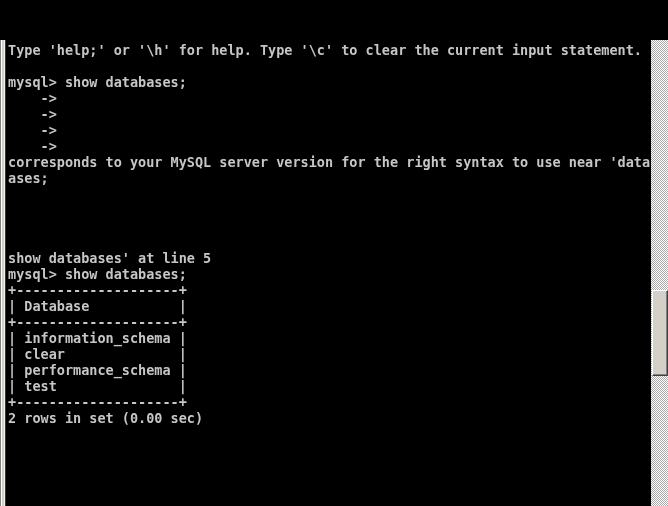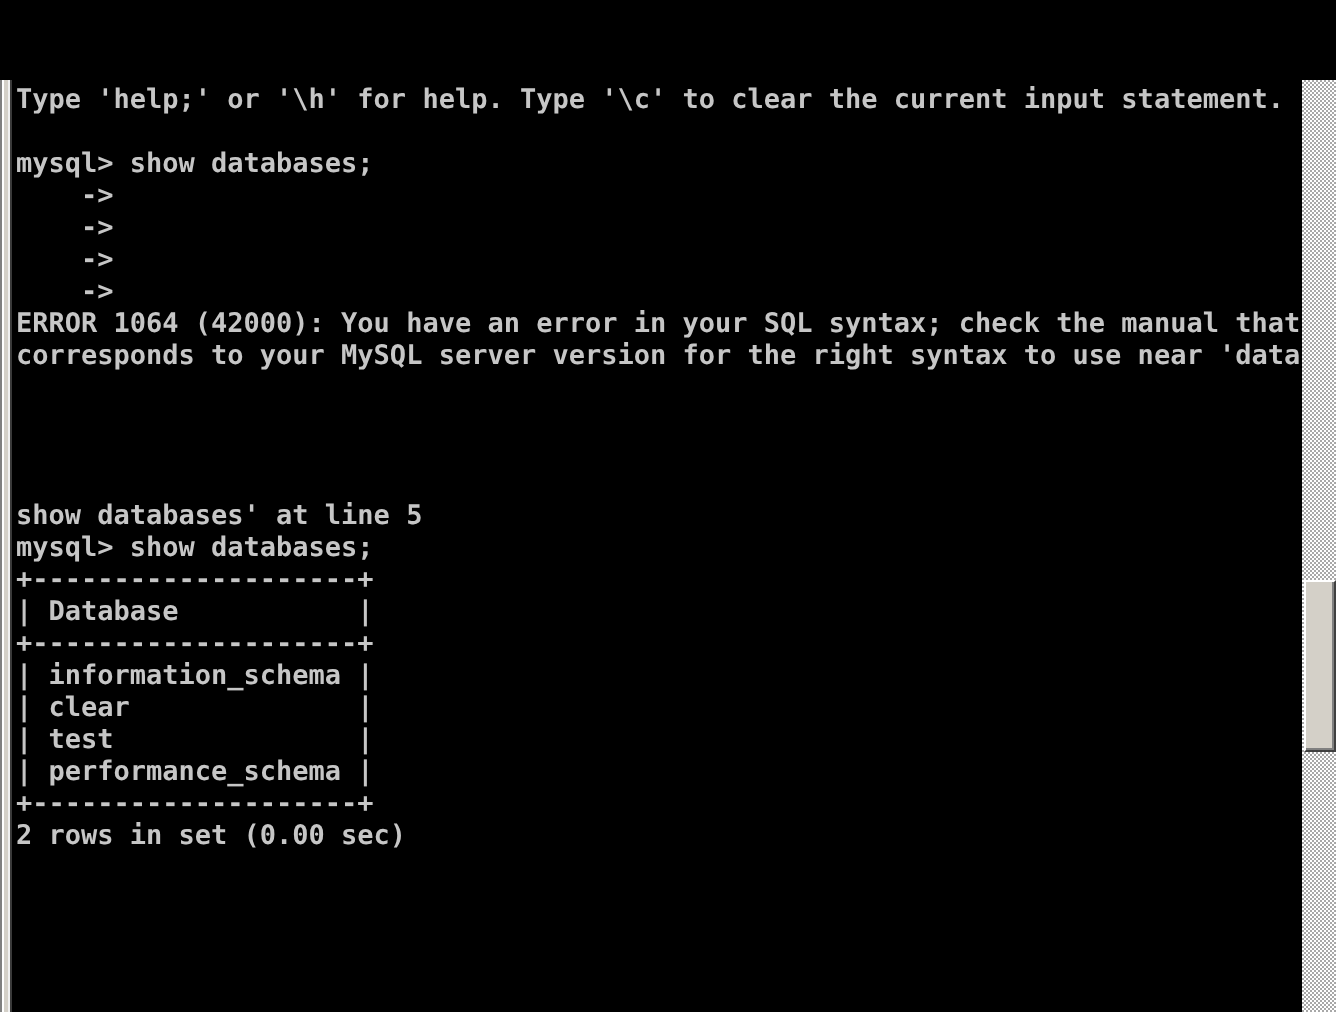--- a/index.html
+++ b/index.html
@@ -141,35 +141,35 @@
 
   <div id="terminal-screen">
     <div id="terminal-lines">
         <div class="term-line">Type 'help;' or '\h' for help. Type '\c' to clear the current input statement.</div>
         <div class="term-line blank">&nbsp;</div>
         <div class="term-line">mysql&gt; show databases;</div>
         <div class="term-line">    -&gt;</div>
         <div class="term-line">    -&gt;</div>
         <div class="term-line">    -&gt;</div>
         <div class="term-line">    -&gt;</div>
-        <div class="term-line">ERROR 1064 (42000): You have an error in your SQL syntax; check the manual that</div>
         <div class="term-line">corresponds to your MySQL server version for the right syntax to use near 'datab</div>
+        <div class="term-line">ases;</div>
         <div class="term-line blank">&nbsp;</div>
         <div class="term-line blank">&nbsp;</div>
         <div class="term-line blank">&nbsp;</div>
         <div class="term-line blank">&nbsp;</div>
         <div class="term-line">show databases' at line 5</div>
         <div class="term-line">mysql&gt; show databases;</div>
         <div class="term-line">+--------------------+</div>
         <div class="term-line">| Database           |</div>
         <div class="term-line">+--------------------+</div>
         <div class="term-line">| information_schema |</div>
         <div class="term-line">| clear              |</div>
+        <div class="term-line">| performance_schema |</div>
         <div class="term-line">| test               |</div>
-        <div class="term-line">| performance_schema |</div>
         <div class="term-line">+--------------------+</div>
         <div class="term-line">2 rows in set (0.00 sec)</div>
         <div class="term-line blank">&nbsp;</div>
       </div>
   </div>
 
   <div id="scrollbar">
     <div id="scroll-thumb" style="top: 250px; height: 86px;"></div>
   </div>
 

